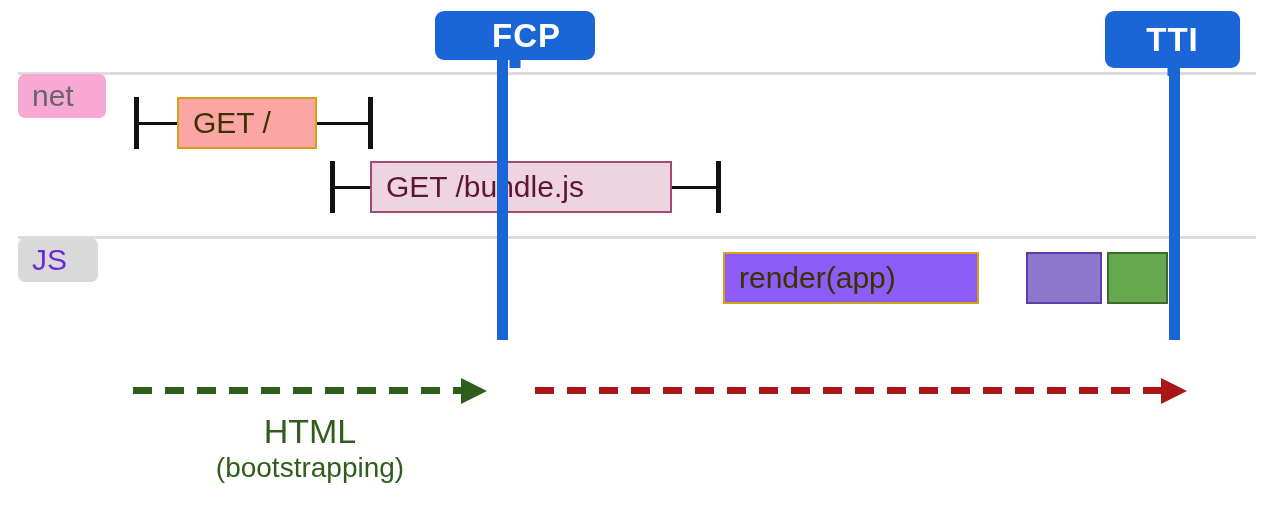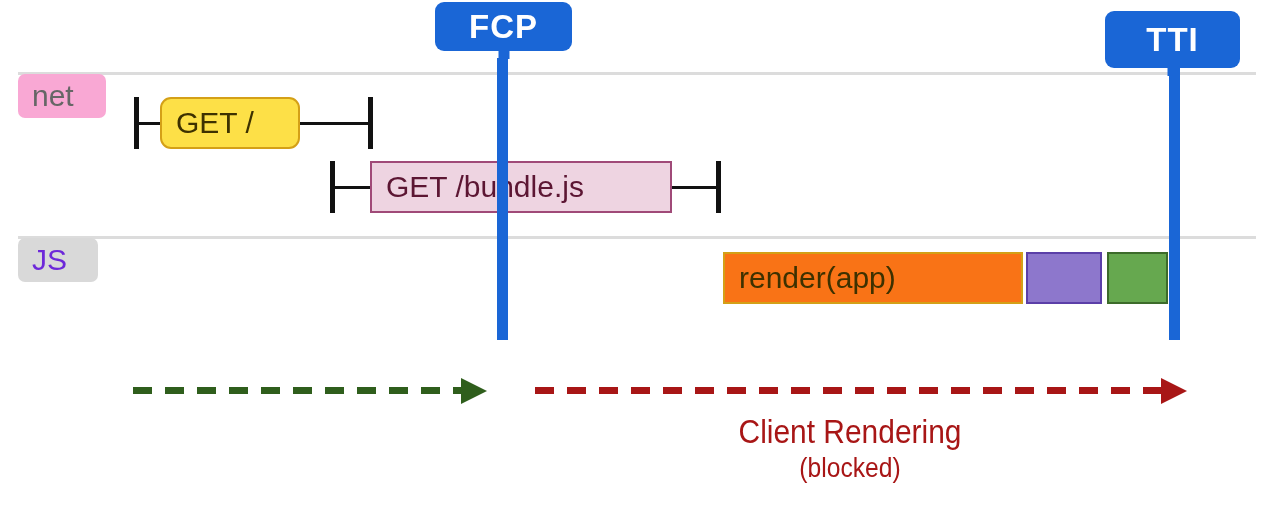--- a/index.html
+++ b/index.html
@@ -147,49 +147,49 @@
     <div class="lane-chip" style="left: 18px; top: 74px; min-width: 88px; height: 44px; background: #f9a8d4; color: rgb(102, 102, 102);">
       <span>net</span>
     </div>
     <div class="lane-rule" style="left: 18px; top: 236px; width: 1238px; background: rgb(220, 220, 220);"></div>
     <div class="lane-chip" style="left: 18px; top: 238px; min-width: 80px; height: 44px; background: rgb(217, 217, 217); color: #6d28d9;">
       <span>JS</span>
     </div>
     <div class="whisker" style="left: 134px; top: 122px; width: 239px;"></div>
     <div class="whisker-cap" style="left: 134px; top: 97px; height: 52px;"></div>
     <div class="whisker-cap" style="left: 368px; top: 97px; height: 52px;"></div>
-    <div class="block labeled" style="left: 160px; top: 97px; width: 140px; height: 52px; background: #fde047; border-color: rgb(212, 160, 23); color: rgb(61, 49, 0); border-radius: 11px;">
+    <div class="block labeled" style="left: 177px; top: 97px; width: 140px; height: 52px; background: #fca5a5; border-color: rgb(212, 160, 23); color: rgb(61, 49, 0);">
       <span>GET /</span>
     </div>
     <div class="whisker" style="left: 330px; top: 186px; width: 391px;"></div>
     <div class="whisker-cap" style="left: 330px; top: 161px; height: 52px;"></div>
     <div class="whisker-cap" style="left: 716px; top: 161px; height: 52px;"></div>
     <div class="block labeled" style="left: 370px; top: 161px; width: 302px; height: 52px; background: rgb(238, 212, 225); border-color: rgb(160, 74, 120); color: rgb(92, 22, 51);">
       <span>GET /bundle.js</span>
     </div>
-    <div class="block labeled" style="left: 723px; top: 252px; width: 300px; height: 52px; background: #f97316; border-color: rgb(212, 160, 23); color: rgb(61, 49, 0);">
+    <div class="block labeled" style="left: 723px; top: 252px; width: 256px; height: 52px; background: #8b5cf6; border-color: rgb(212, 160, 23); color: rgb(61, 49, 0);">
       <span>render(app)</span>
     </div>
     <div class="block" style="left: 1026px; top: 252px; width: 76px; height: 52px; background: rgb(141, 119, 204); border-color: rgb(91, 63, 168); color: rgb(255, 255, 255);"></div>
     <div class="block" style="left: 1107px; top: 252px; width: 61px; height: 52px; background: rgb(102, 168, 79); border-color: rgb(60, 107, 42); color: rgb(255, 255, 255);"></div>
     <div class="marker-line" style="left: 497px; top: 58px; width: 11px; height: 282px; background: rgb(26, 102, 214);"></div>
     <div class="marker-line" style="left: 1169px; top: 58px; width: 11px; height: 282px; background: rgb(26, 102, 214);"></div>
-    <div class="marker-badge" style="left: 435px; top: 2px; width: 137px; height: 49px; background: rgb(26, 102, 214); color: rgb(255, 255, 255);">
+    <div class="marker-badge" style="left: 435px; top: 11px; width: 137px; height: 49px; background: rgb(26, 102, 214); color: rgb(255, 255, 255); padding-left: 23px;">
       <span>FCP</span>
       <span class="stem" style="background: rgb(26, 102, 214);"></span>
     </div>
     <div class="marker-badge" style="left: 1105px; top: 11px; width: 135px; height: 57px; background: rgb(26, 102, 214); color: rgb(255, 255, 255);">
       <span>TTI</span>
       <span class="stem" style="background: rgb(26, 102, 214);"></span>
     </div>
     <div class="phase-arrow" style="left: 133px; top: 387px; width: 352px;">
       <div class="shaft" style="width: 330px; background-image: repeating-linear-gradient(to right, rgb(47, 94, 28) 0px, rgb(47, 94, 28) 19px, transparent 19px, transparent 32px);"></div>
       <div class="head" style="left: 328px; border-left: 26px solid rgb(47, 94, 28);"></div>
     </div>
+    <div class="phase-caption" style="left: 160px; top: 412px; width: 300px; color: rgb(47, 94, 28);">
+      <span class="title">HTML</span>
+      <span class="subtitle">(bootstrapping)</span>
+    </div>
     <div class="phase-arrow" style="left: 535px; top: 387px; width: 650px;">
       <div class="shaft" style="width: 628px; background-image: repeating-linear-gradient(to right, rgb(168, 22, 22) 0px, rgb(168, 22, 22) 19px, transparent 19px, transparent 32px);"></div>
       <div class="head" style="left: 626px; border-left: 26px solid rgb(168, 22, 22);"></div>
     </div>
-    <div class="phase-caption narrow" style="left: 700px; top: 412px; width: 300px; color: rgb(168, 22, 22);">
-      <span class="title">Client Rendering</span>
-      <span class="subtitle">(blocked)</span>
-    </div>
   </div>
 
 </body></html>

